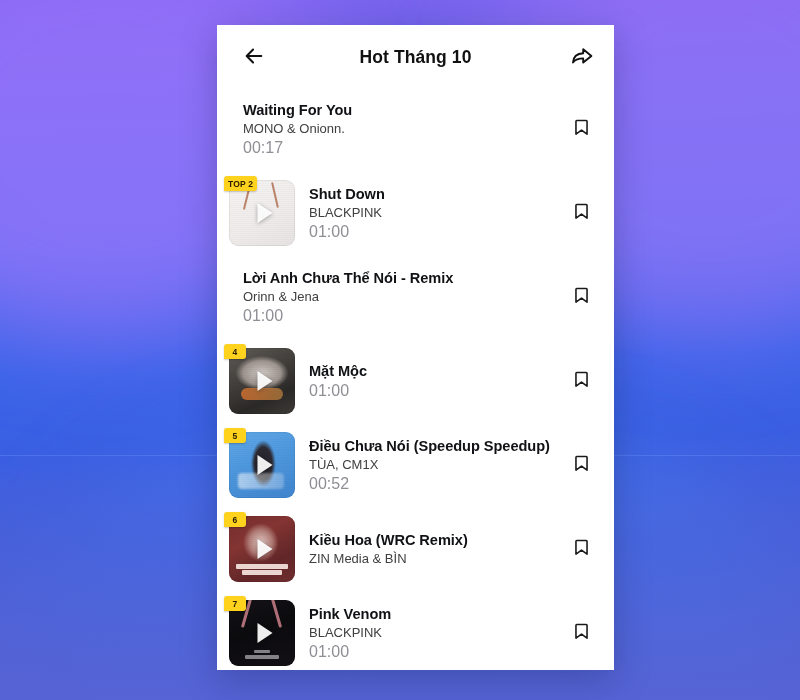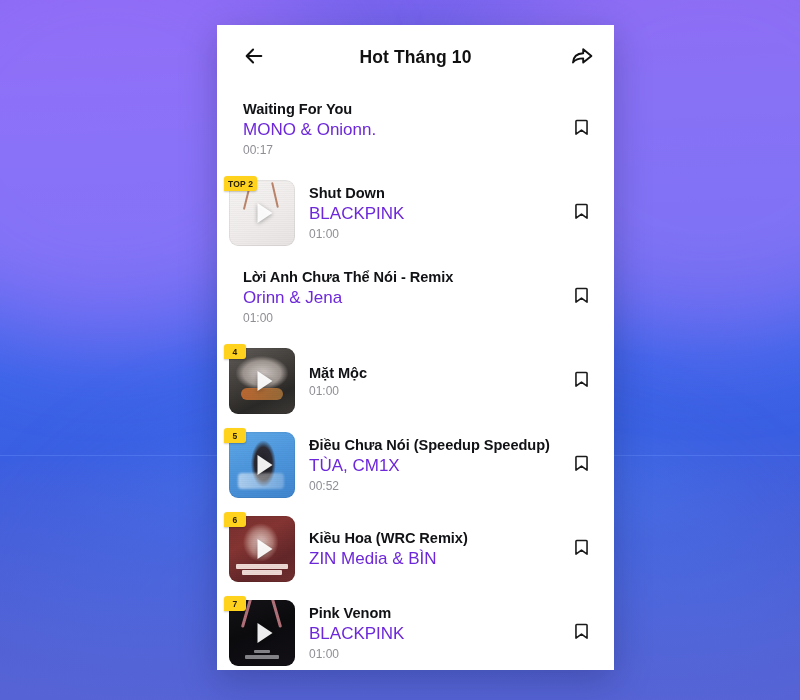--- a/index.html
+++ b/index.html
@@ -162,28 +162,28 @@
   .track-title {
     font-size: 14.6px;
     font-weight: bold;
     color: #111215;
     white-space: nowrap;
     overflow: hidden;
     text-overflow: ellipsis;
     letter-spacing: -.05px;
   }
   .track-artist {
-    font-size: 17px;
-    color: #6d28d9;
+    font-size: 13px;
+    color: #404040;
     white-space: nowrap;
     overflow: hidden;
     text-overflow: ellipsis;
   }
   .track-duration {
-    font-size: 12px;
+    font-size: 16px;
     color: #8e8e95;
   }
   .bookmark-btn {
     flex: 0 0 30px;
     width: 30px; height: 30px;
     display: flex; align-items: center; justify-content: center;
     background: none; border: none; cursor: pointer;
   }
 
   

